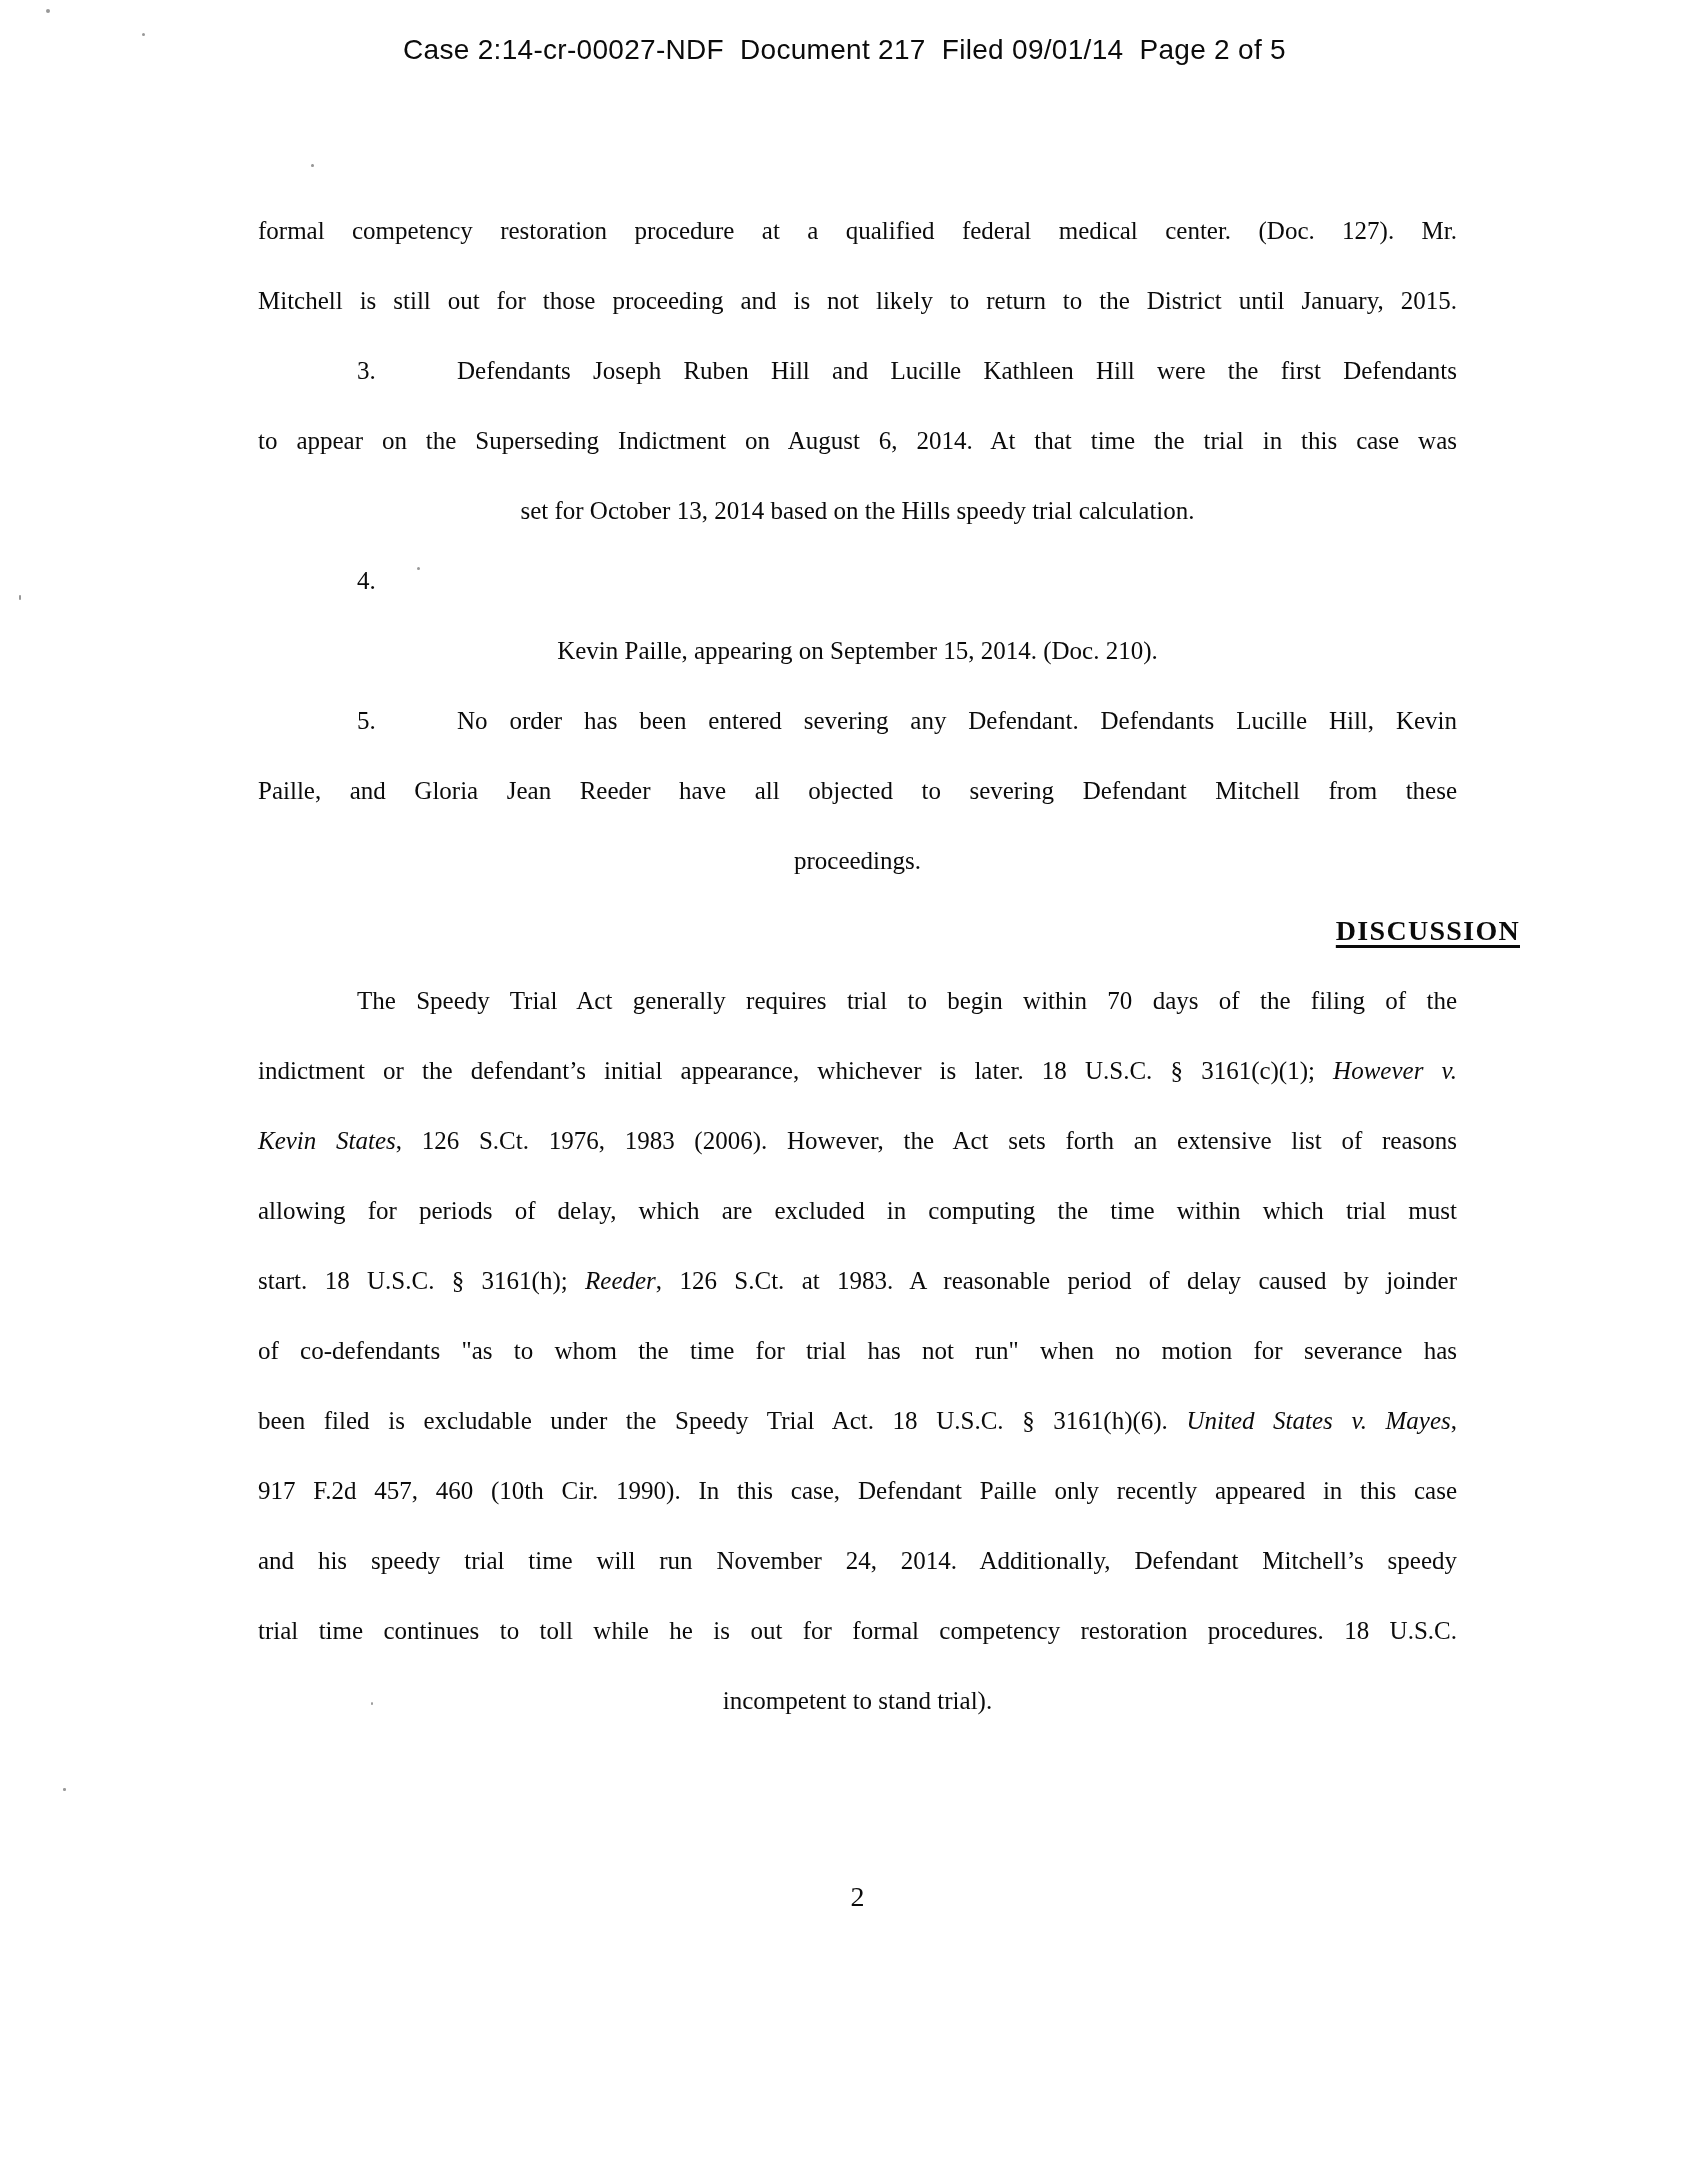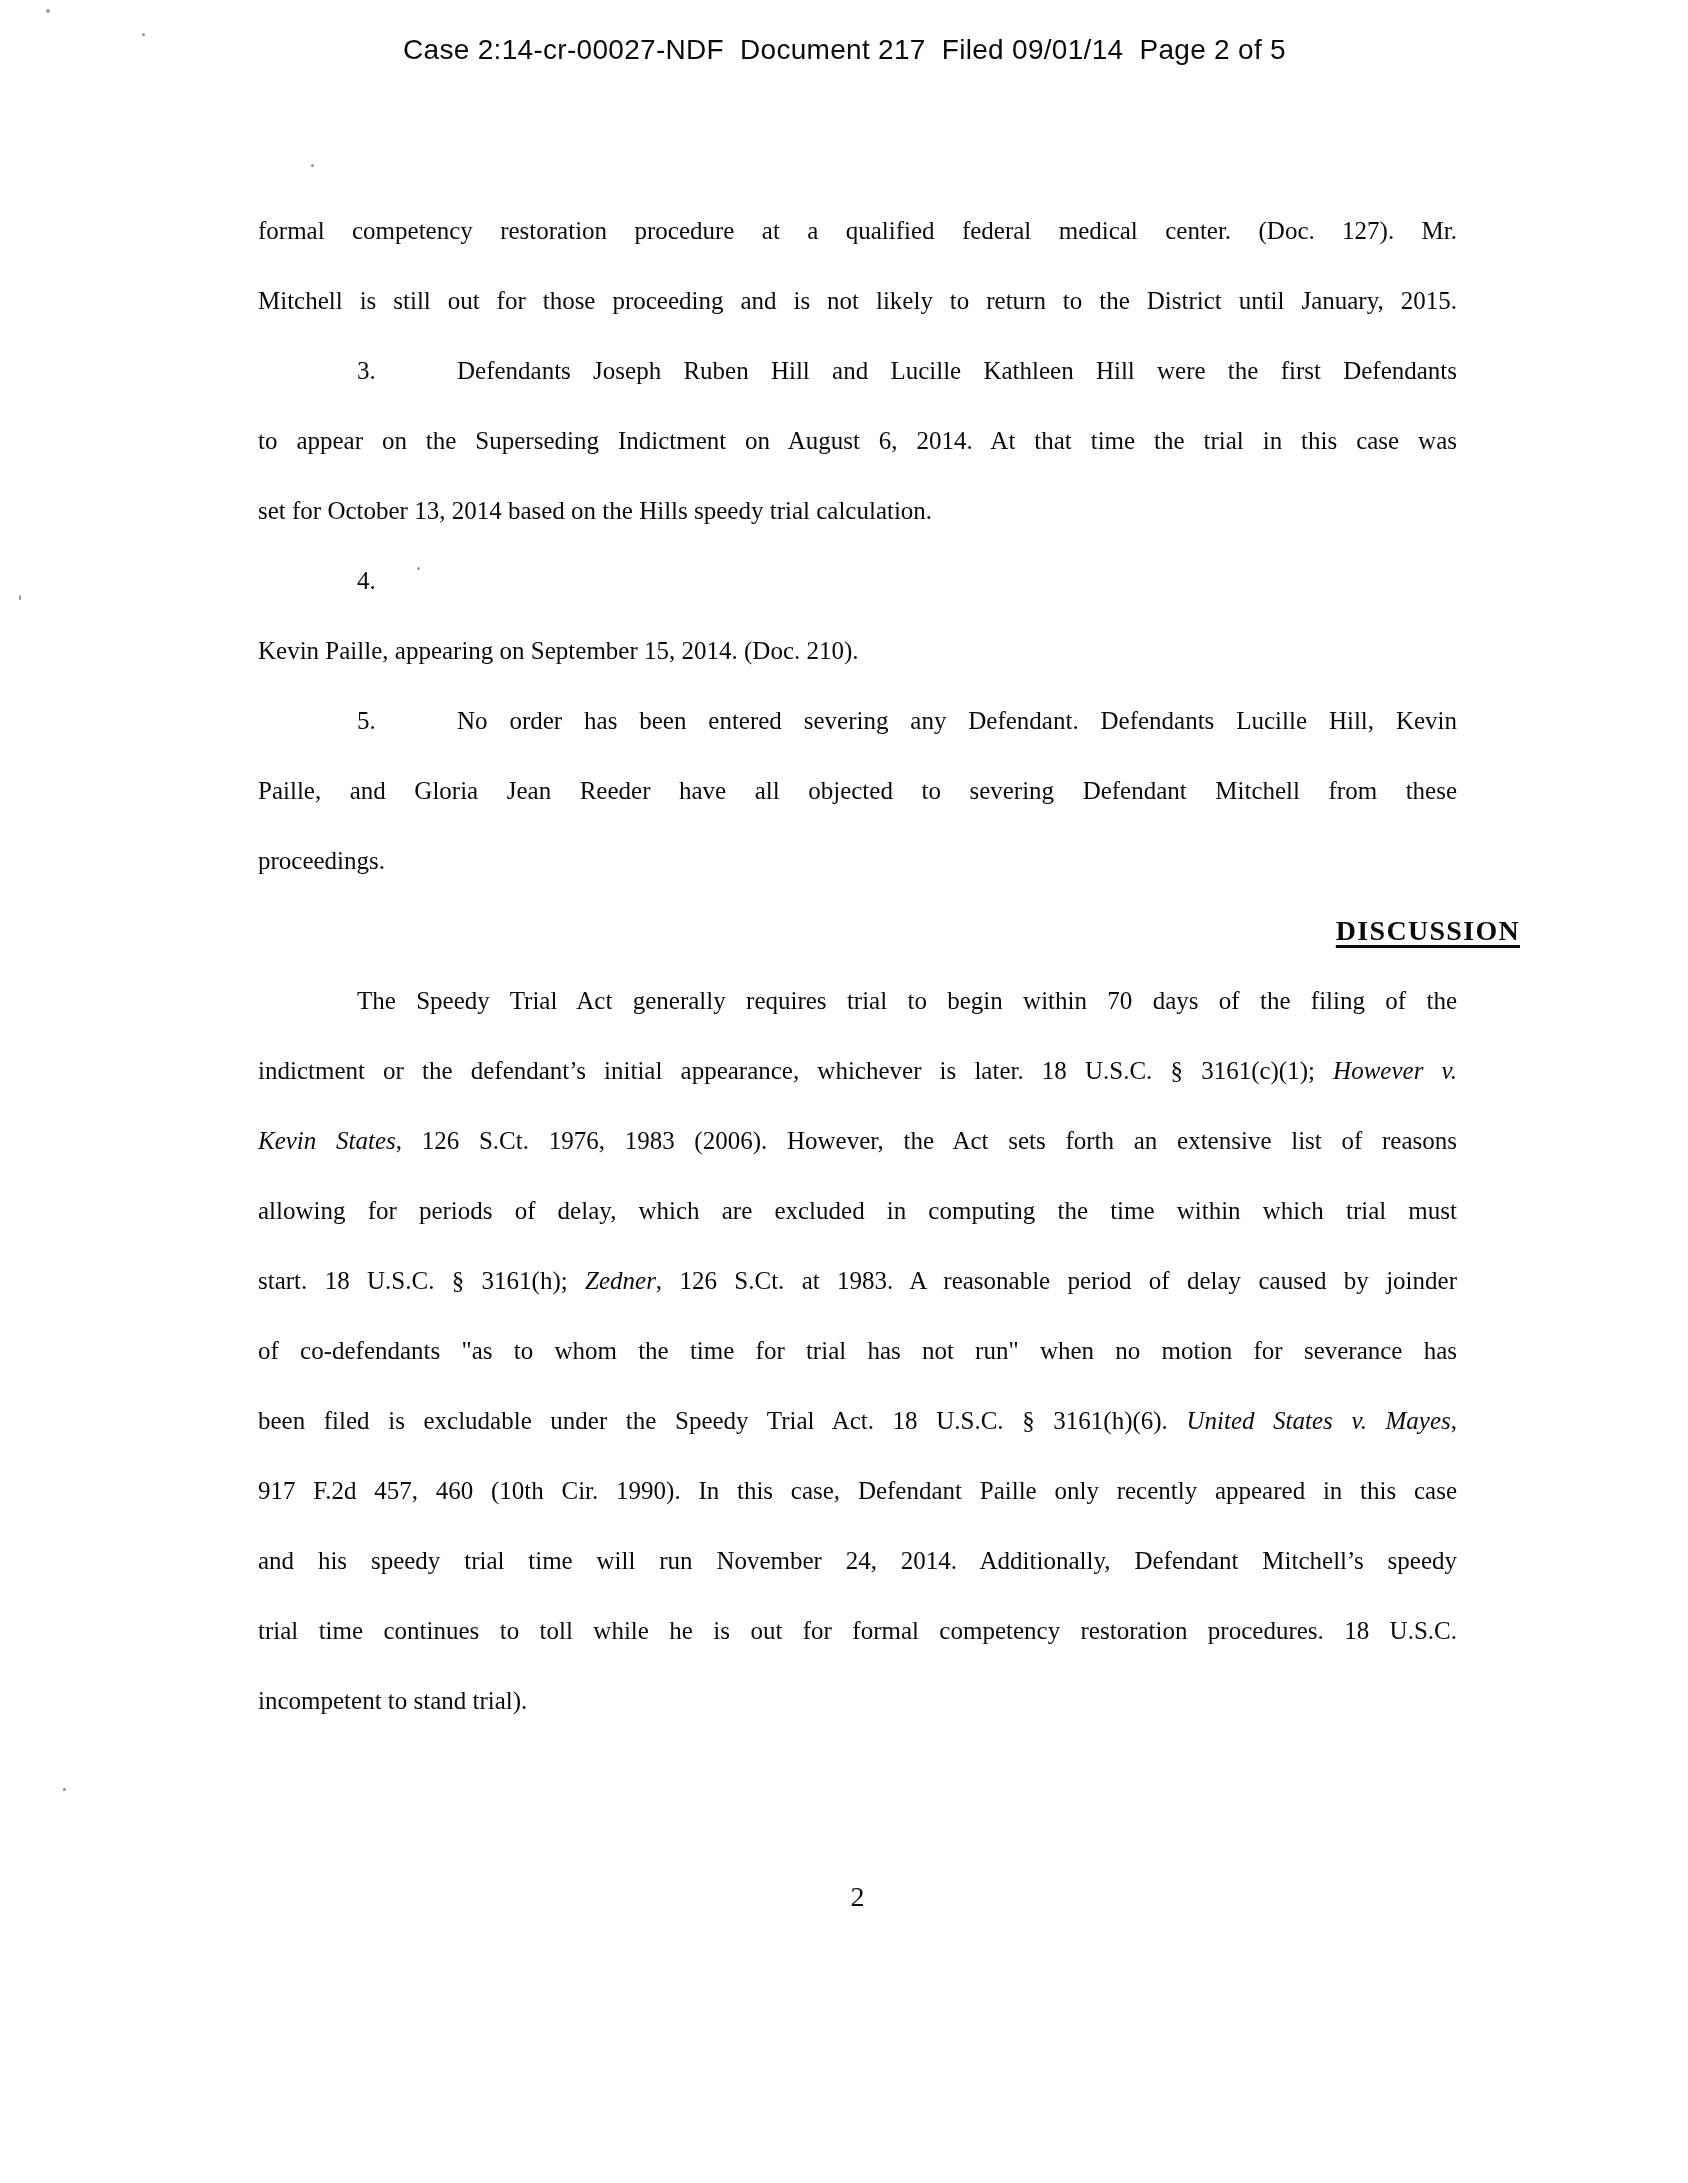--- a/index.html
+++ b/index.html
@@ -31,21 +31,21 @@
     height:70px;
     line-height:70px;
     font-size:25px;
     white-space:nowrap;
   }
   .just{
     text-align:justify;
     text-align-last:justify;
     white-space:normal;
   }
-  .left{text-align:left;}
+  .left{text-align:center;}
   .ind-num{ text-indent:199px; }
   .ind-first{ text-indent:99px; }
   .para-num{
     position:absolute;
     left:99px;top:0;
     text-indent:0;
   }
   .italic{font-style:italic;}
   .heading-line{
     position:relative;
@@ -114,21 +114,21 @@
     <div class="line just ind-num"><span class="para-num">5.</span><span>No order has been entered severing any Defendant.  Defendants Lucille Hill, Kevin</span></div>
     <div class="line just">Paille, and Gloria Jean Reeder have all objected to severing Defendant Mitchell from these</div>
     <div class="line left">proceedings.</div>
 
     <div class="heading-line"><span class="heading-text">DISCUSSION</span></div>
 
     <div class="line just ind-first">The Speedy Trial Act generally requires trial to begin within 70 days of the filing of the</div>
     <div class="line just"><span>indictment or the defendant’s initial appearance, whichever is later.  18 U.S.C. § 3161(c)(1); </span><span class="italic">However v.</span></div>
     <div class="line just"><span class="italic">Kevin States</span><span>, 126 S.Ct. 1976, 1983 (2006).  However, the Act sets forth an extensive list of reasons</span></div>
     <div class="line just">allowing for periods of delay, which are excluded in computing the time within which trial must</div>
-    <div class="line just"><span>start.  18 U.S.C. § 3161(h); </span><span class="italic">Zedner</span><span>, 126 S.Ct. at 1983.  A reasonable period of delay caused by joinder</span></div>
+    <div class="line just"><span>start.  18 U.S.C. § 3161(h); </span><span class="italic">Reeder</span><span>, 126 S.Ct. at 1983.  A reasonable period of delay caused by joinder</span></div>
     <div class="line just">of co-defendants "as to whom the time for trial has not run" when no motion for severance has</div>
     <div class="line just"><span>been filed is excludable under the Speedy Trial Act. 18 U.S.C. § 3161(h)(6).  </span><span class="italic">United States v. Mayes</span><span>,</span></div>
     <div class="line just">917 F.2d 457, 460 (10th Cir. 1990).  In this case, Defendant Paille only recently appeared in this case</div>
     <div class="line just">and his speedy trial time will run November 24, 2014.  Additionally, Defendant Mitchell’s speedy</div>
     <div class="line just">trial time continues to toll while he is out for formal competency restoration procedures.  18 U.S.C.</div>
     <div class="line left">incompetent to stand trial).</div>
 
   </div>
 
   <div class="page-footer">2</div>

